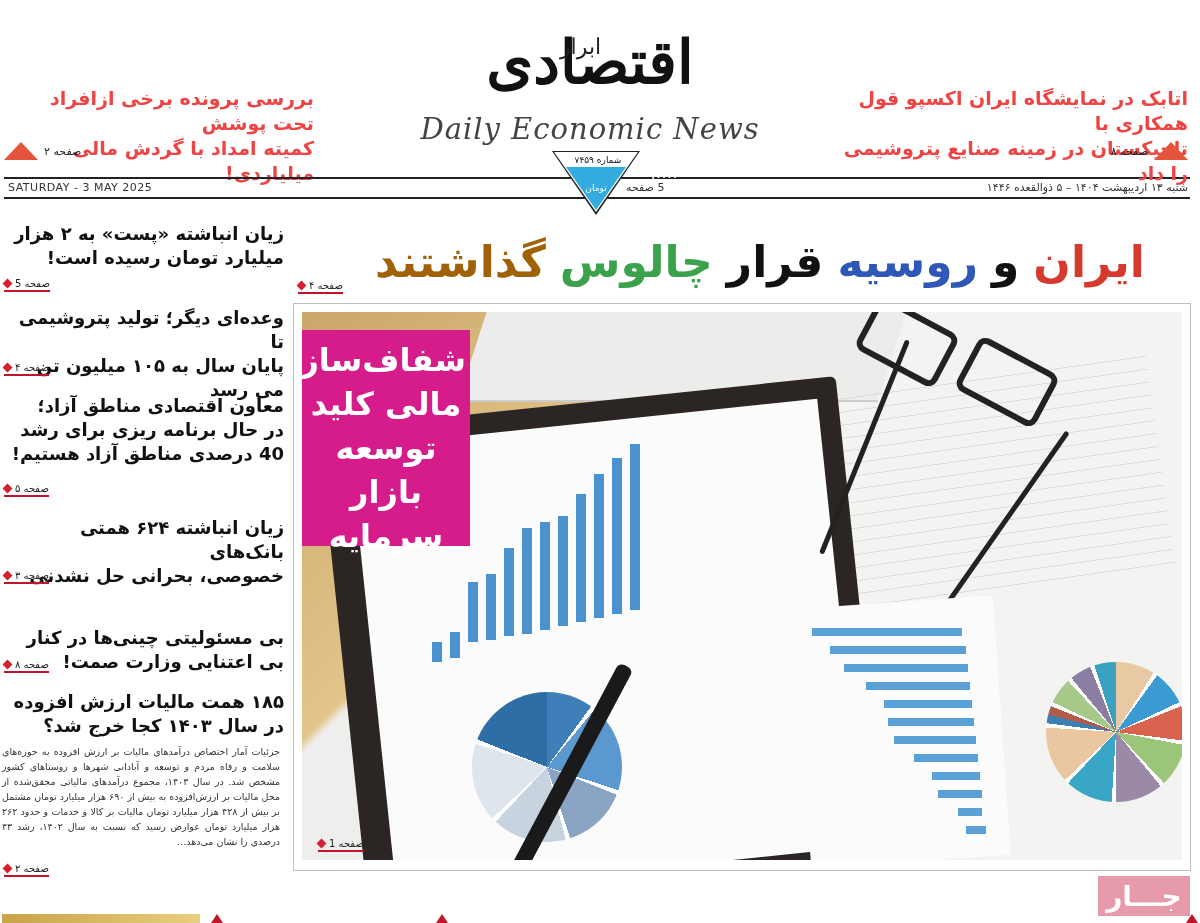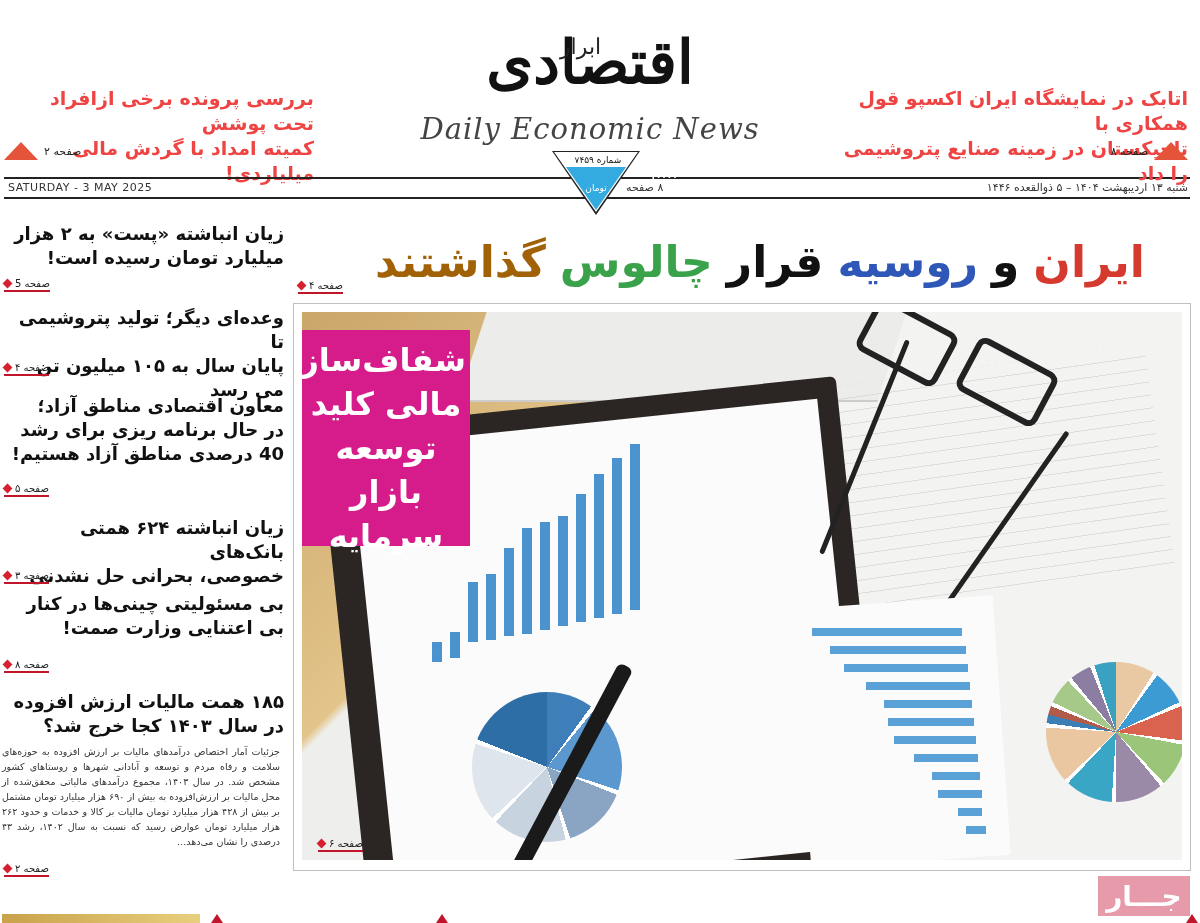--- a/index.html
+++ b/index.html
@@ -74,21 +74,21 @@
 <div class="abs" style="left:410px; top:0px; width:360px; height:150px;">
   <div class="logo-fa" style="position:absolute; left:0; top:12px; width:360px;">اقتصادی</div>
   <div class="logo-sub" style="position:absolute; left:150px; top:34px;">ابرار</div>
   <div class="logo-en" style="position:absolute; left:0; top:112px; width:360px;">Daily Economic News</div>
 </div>
 
 <div class="rule" style="top:177px; left:4px; width:1186px;"></div>
 <div class="rule" style="top:197px; left:4px; width:1186px;"></div>
 <div class="abs date-bar" style="left:8px; top:181px; letter-spacing:0.5px;">SATURDAY - 3 MAY 2025</div>
 <div class="abs date-bar rtl" style="right:12px; top:181px; width:300px;">شنبه ۱۳ اردیبهشت ۱۴۰۴ – ۵ ذوالقعده ۱۴۴۶</div>
-<div class="abs date-bar rtl" style="left:626px; top:181px; width:60px; text-align:left;">۸ صفحه</div>
+<div class="abs date-bar rtl" style="left:626px; top:181px; width:60px; text-align:left;">5 صفحه</div>
 
 <div class="price-tri"></div>
 <div class="price-tri-inner"></div>
 <div class="price-tri-blue"></div>
 <div class="abs issue-no" style="left:568px; top:155px; width:60px; text-align:center; direction:rtl;">شماره ۷۴۵۹</div>
 <div class="abs price" style="left:600px; top:172px; width:56px;margin-left:36px;">۱۰۰۰۰</div>
 <div class="abs price" style="left:572px; top:183px; width:48px; font-weight:normal;">تومان</div>
 
 <div class="abs rtl top-head" style="right:12px; top:86px; width:360px;">
   <div>اتابک در نمایشگاه ایران اکسپو قول همکاری با</div>
@@ -164,21 +164,21 @@
 
     <div class="pink-box rtl" style="left:0px; top:18px; width:168px; height:216px; text-align:center;">
       <div>شفاف‌سازی</div>
       <div>مالی کلید</div>
       <div>توسعه بازار</div>
       <div>سرمایه</div>
     </div>
 
     <div class="abs pref" style="left:16px; top:526px;">
       <span class="diamond"></span>
-      <span>صفحه ۶</span>
+      <span>صفحه 1</span>
     </div>
   </div>
 </div>
 
 <div class="abs" style="left:0; top:222px; width:284px;">
 
   <div class="rtl side-head" style="position:absolute; top:0; right:0; width:280px;">
     <div>زیان انباشته «پست» به ۲ هزار</div>
     <div>میلیارد تومان رسیده است!</div>
   </div>
@@ -208,21 +208,21 @@
 
   <div class="rtl side-head" style="position:absolute; top:294px; right:0; width:280px;">
     <div>زیان انباشته ۶۲۴ همتی بانک‌های</div>
     <div>خصوصی، بحرانی حل نشدنی</div>
   </div>
   <div class="abs pref" style="left:4px; top:348px;text-align:right;">
     <span class="diamond"></span>
     <span>صفحه ۳</span>
   </div>
 
-  <div class="rtl side-head" style="position:absolute; top:370px; right:0; width:280px;">
+  <div class="rtl side-head" style="position:absolute; top:404px; right:0; width:280px;">
     <div>بی مسئولیتی چینی‌ها در کنار</div>
     <div>بی اعتنایی وزارت صمت!</div>
   </div>
   <div class="abs pref" style="left:4px; top:437px;">
     <span class="diamond"></span>
     <span>صفحه ۸</span>
   </div>
 
   <div class="rtl side-head" style="position:absolute; top:468px; right:0; width:280px;">
     <div>۱۸۵ همت مالیات ارزش افزوده</div>

